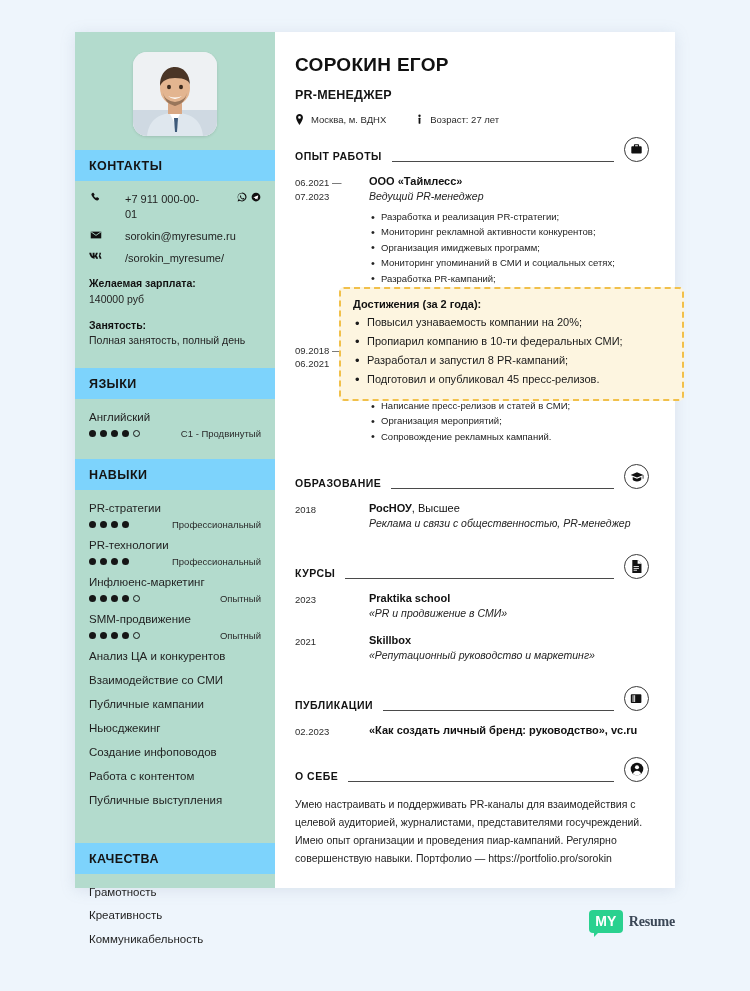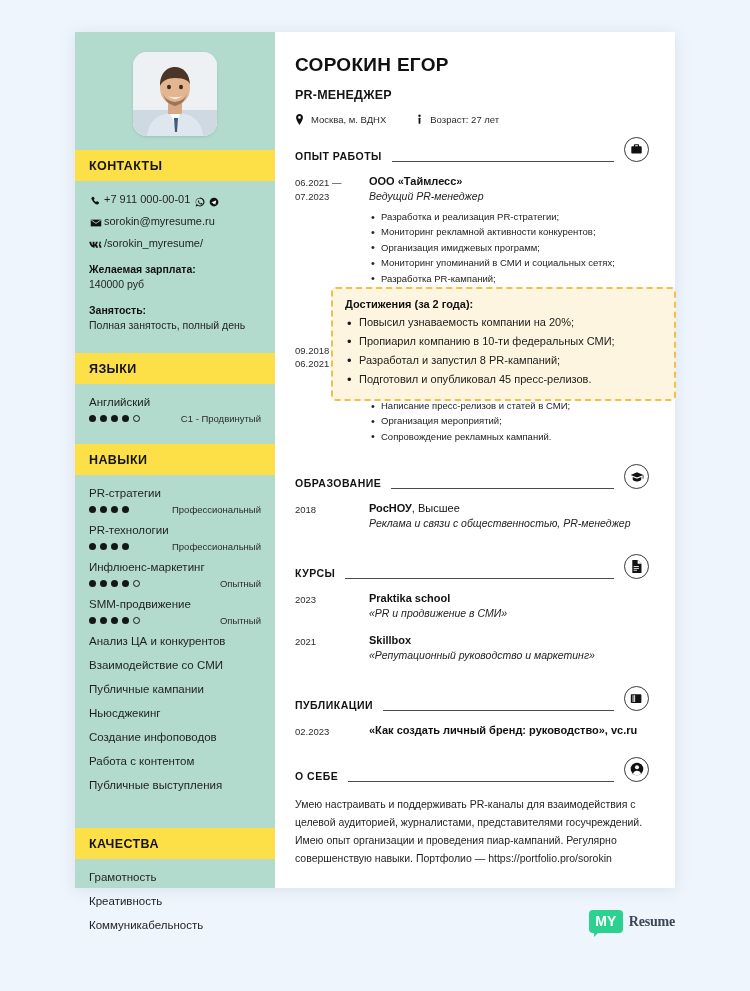--- a/index.html
+++ b/index.html
@@ -43,34 +43,34 @@
     height: 84px;
     border-radius: 14px;
     background: #e9eef2;
     overflow: hidden;
     position: relative;
     box-shadow: 0 1px 3px rgba(0,0,0,0.12);
   }
   .photo svg { display: block; width: 100%; height: 100%; }
 
   .sb-head {
-    background: #fde047;
+    background: #7dd3fc;
     padding: 9px 14px 8px 14px;
     font-size: 12.5px;
     font-weight: bold;
     letter-spacing: 0.4px;
     color: #141414;
   }
 
   .sb-body { padding: 11px 14px 4px 14px; }
 
   .contact-row {
     display: flex;
-    align-items: flex-end;
-    gap: 2px;
+    align-items: flex-start;
+    gap: 23px;
     font-size: 11px;
     color: #1f1f1f;
     margin-bottom: 7px;
     line-height: 1.35;
   }
   .contact-row .ic { width: 13px; display: flex; justify-content: center; flex: 0 0 13px; }
   .contact-row .ic svg { display:block; }
   .mini-icons { display: inline-flex; gap: 4px; margin-left: 3px; align-items: center; }
 
   .kv { margin-top: 11px; font-size: 10.5px; line-height: 1.45; }
@@ -190,21 +190,21 @@
   ul.duties li::before {
     content: "•";
     position: absolute;
     left: 2px;
     top: -0.5px;
     font-size: 11px;
   }
 
   .achieve {
     position: absolute;
-    left: 56px;
+    left: 64px;
     top: 255px;
     width: 345px;
     background: #fdf5e0;
     border: 2px dashed #f1c04a;
     border-radius: 5px;
     padding: 9px 12px 10px 12px;
     z-index: 5;
   }
   .achieve-title { font-size: 11px; font-weight: bold; color: #111; margin-bottom: 3px; }
   .achieve ul { list-style: none; padding: 0; margin: 0; }

